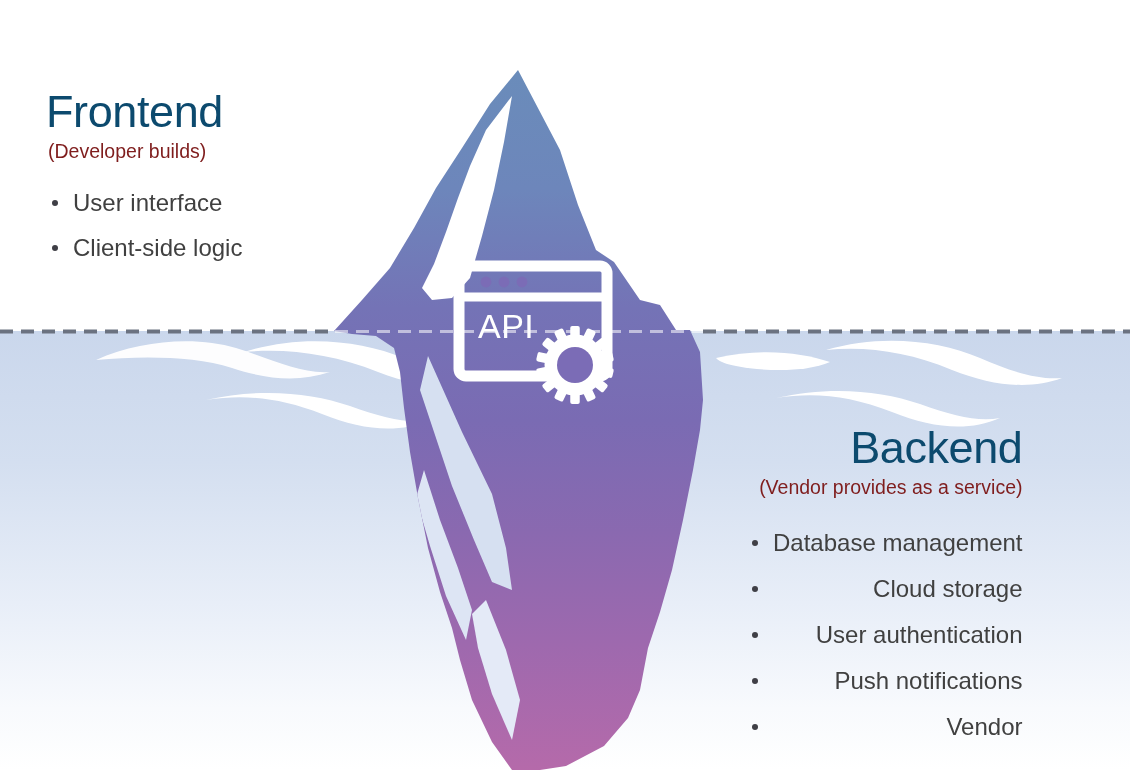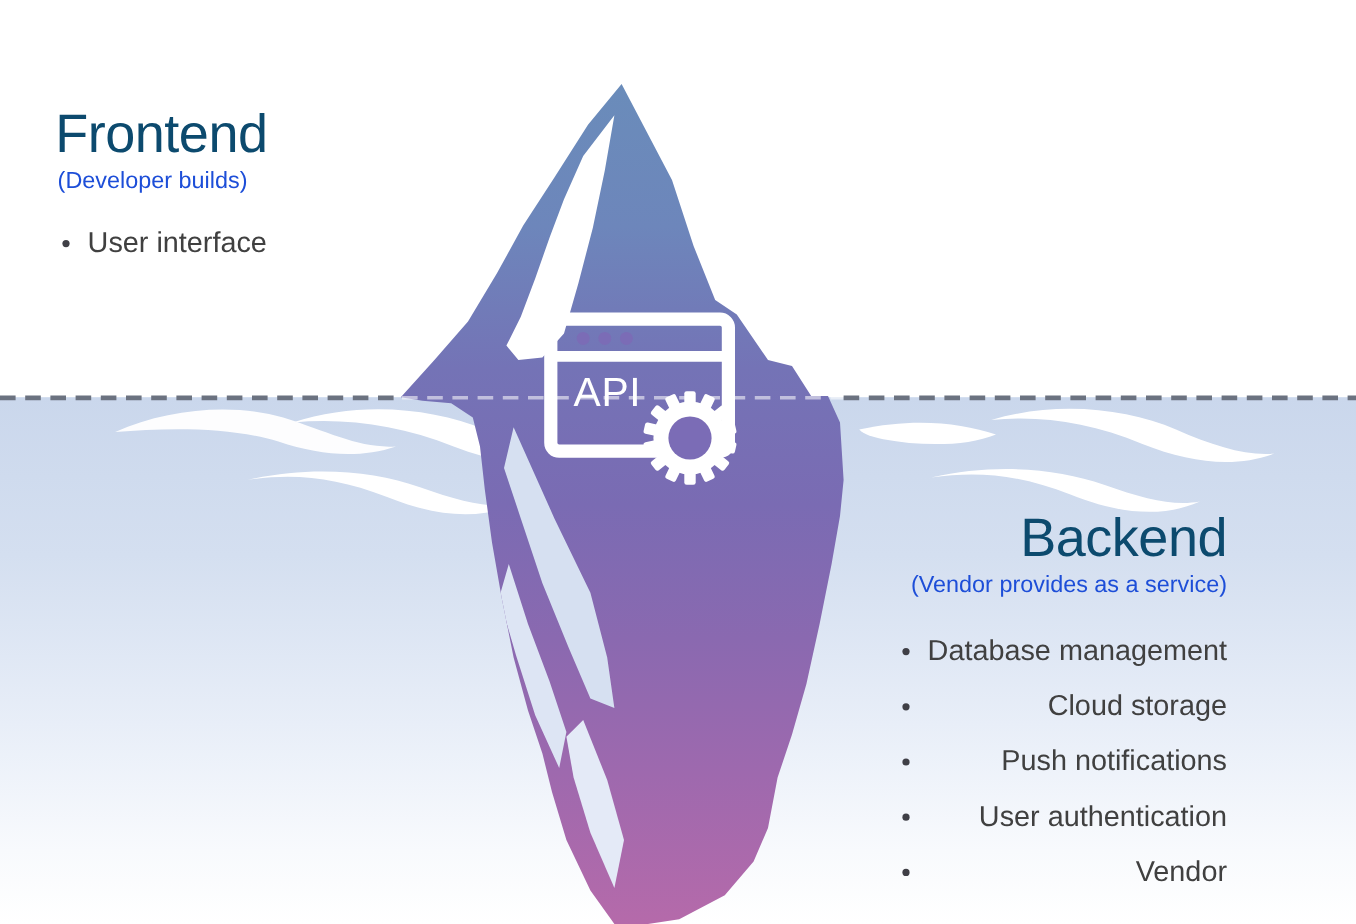--- a/index.html
+++ b/index.html
@@ -56,21 +56,21 @@
     color: #0c4a6e;
     letter-spacing: -0.4px;
     line-height: 1.06;
     margin: 0;
     white-space: nowrap;
   }
 
   .subheading {
     font-size: 19.5px;
     font-weight: 400;
-    color: #1d4ed8;
+    color: #7f1d1d;
     margin: 4px 0 0 2px;
     line-height: 1.2;
     white-space: nowrap;
   }
 
   .bullet-list {
     list-style: none;
     margin: 28px 0 0 0;
     padding: 0;
   }
@@ -238,28 +238,29 @@
       <line x1="335" y1="331.5" x2="703" y2="331.5" stroke="#ffffff" stroke-width="3" stroke-dasharray="13 8" opacity="0.55"></line>
       <line x1="703" y1="331.5" x2="1130" y2="331.5" stroke="#6b7280" stroke-width="4" stroke-dasharray="13 8"></line>
     </g>
   </svg>
 
   <div class="textblock" id="frontend-block">
     <h1 class="heading">Frontend</h1>
     <div class="subheading">(Developer builds)</div>
     <ul class="bullet-list">
       <li class="bullet-item">User interface</li>
+      <li class="bullet-item">Client-side logic</li>
     </ul>
   </div>
 
   <div class="textblock" id="backend-block">
     <h1 class="heading">Backend</h1>
     <div class="subheading">(Vendor provides as a service)</div>
     <ul class="bullet-list">
       <li class="bullet-item">Database management</li>
       <li class="bullet-item">Cloud storage</li>
+      <li class="bullet-item">User authentication</li>
       <li class="bullet-item">Push notifications</li>
-      <li class="bullet-item">User authentication</li>
       <li class="bullet-item">Vendor</li>
     </ul>
   </div>
 
 </div>
 
 </body></html>

